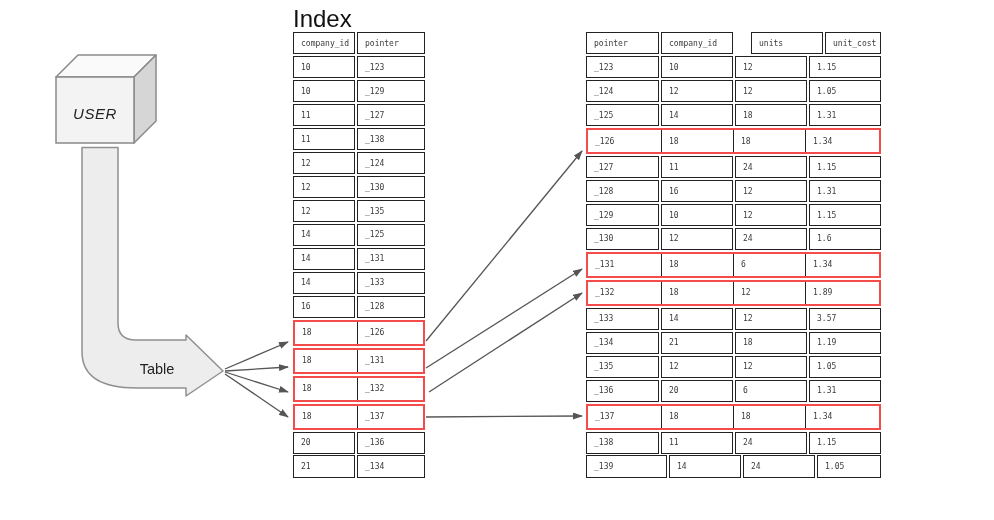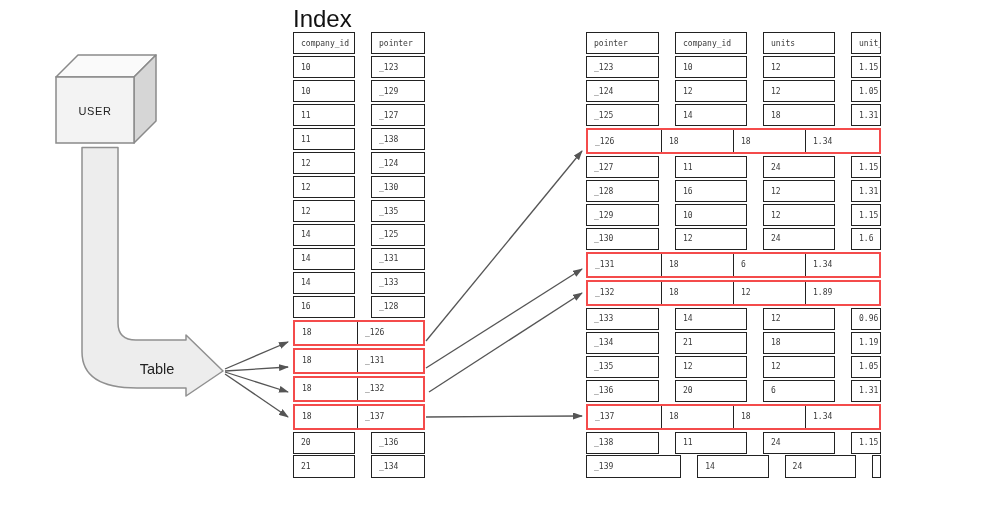--- a/index.html
+++ b/index.html
@@ -8,21 +8,21 @@
     font-family:"Liberation Sans", sans-serif; overflow:hidden;
   }
   .title {
     position:absolute; top:5px; 
     font-size:24px; color:#111; z-index:3;
   }
   
   .tbl {
     position:absolute; display:flex; flex-direction:column; gap:1.5px; z-index:1;
   }
-  .row { display:flex; gap:16px; flex:1; box-sizing:border-box; }
+  .row { display:flex; gap:2px; flex:1; box-sizing:border-box; }
   .cell {
     box-sizing:border-box; border:1.4px solid var(--tb);
     display:flex; align-items:center; padding-left:7px;
     font-family:"DejaVu Sans Mono", monospace; font-size:8px; color:#3a3a3a;
     background:#fff; overflow:hidden; white-space:nowrap;
   }
   .cell:last-child { flex:1; }
   .row.hl { border:2px solid var(--hl); gap:0; }
   .row.hl .cell { border:none; }
   .row.hl .cell ~ .cell { border-left:1.8px solid var(--tb); }
@@ -30,21 +30,21 @@
   .overlay { position:absolute; left:0; top:0; z-index:2; pointer-events:none; }
   .cube-front { fill:#f3f3f3; stroke:#8a8a8a; stroke-width:1.5; }
   .cube-top   { fill:#fafafa; stroke:#8a8a8a; stroke-width:1.5; stroke-linejoin:round; }
   .cube-side  { fill:#d6d6d6; stroke:#8a8a8a; stroke-width:1.5; stroke-linejoin:round; }
   .pipe { fill:#ededed; stroke:#909090; stroke-width:1.5; stroke-linejoin:round; }
   .arrow line { stroke:var(--arrow); stroke-width:1.3; }
   #ah path { fill:var(--arrow); }
   
   .user-label {
     position:absolute; left:56px; top:105px; width:78px; text-align:center;
-    font-size:11px; letter-spacing:0.6px; color:#222; z-index:3;
+    font-size:15px; letter-spacing:0.6px; color:#222; z-index:3;font-style:italic;
   }
   .query-label {
     position:absolute; left:126px; top:361px; width:62px; text-align:center;
     font-size:14.5px; color:#222; z-index:3;
   }
 </style>
 </head>
 <body>
 
 <div class="canvas">
@@ -124,21 +124,21 @@
       <div class="row">
         <div class="cell" style="width: 62px;">21</div>
         <div class="cell">_134</div>
       </div>
     </div>
 
   <div class="tbl" style="left:586px;top:32px;width:295px;height:446px;">
       <div class="row">
         <div class="cell" style="width: 73px;">pointer</div>
         <div class="cell" style="width: 72px;">company_id</div>
-        <div class="cell" style="width: 72px;">units</div>
+        <div class="cell" style="width: 72px; margin-left: 16px;">units</div>
         <div class="cell">unit_cost</div>
       </div>
       <div class="row">
         <div class="cell" style="width: 73px;">_123</div>
         <div class="cell" style="width: 72px;">10</div>
         <div class="cell" style="width: 72px;">12</div>
         <div class="cell">1.15</div>
       </div>
       <div class="row">
         <div class="cell" style="width: 73px;">_124</div>
@@ -191,21 +191,21 @@
       <div class="row hl">
         <div class="cell" style="width: 73px;">_132</div>
         <div class="cell" style="width: 72px;">18</div>
         <div class="cell" style="width: 72px;">12</div>
         <div class="cell">1.89</div>
       </div>
       <div class="row">
         <div class="cell" style="width: 73px;">_133</div>
         <div class="cell" style="width: 72px;">14</div>
         <div class="cell" style="width: 72px;">12</div>
-        <div class="cell">0.96</div>
+        <div class="cell">3.57</div>
       </div>
       <div class="row">
         <div class="cell" style="width: 73px;">_134</div>
         <div class="cell" style="width: 72px;">21</div>
         <div class="cell" style="width: 72px;">18</div>
         <div class="cell">1.19</div>
       </div>
       <div class="row">
         <div class="cell" style="width: 73px;">_135</div>
         <div class="cell" style="width: 72px;">12</div>
@@ -224,21 +224,21 @@
         <div class="cell" style="width: 72px;">18</div>
         <div class="cell">1.34</div>
       </div>
       <div class="row">
         <div class="cell" style="width: 73px;">_138</div>
         <div class="cell" style="width: 72px;">11</div>
         <div class="cell" style="width: 72px;">24</div>
         <div class="cell">1.15</div>
       </div>
       <div class="row">
-        <div class="cell" style="width: 96px;">_139</div>
+        <div class="cell" style="width: 81px;">_139</div>
         <div class="cell" style="width: 72px;">14</div>
         <div class="cell" style="width: 72px;">24</div>
         <div class="cell">1.05</div>
       </div>
     </div>
 
   <svg class="overlay" width="994" height="520" viewBox="0 0 994 520">
     <defs>
       <marker id="ah" viewBox="0 0 10 7" refX="9" refY="3.5" markerWidth="10" markerHeight="7" orient="auto" markerUnits="userSpaceOnUse">
         <path d="M0,0 L10,3.5 L0,7 Z"></path>

